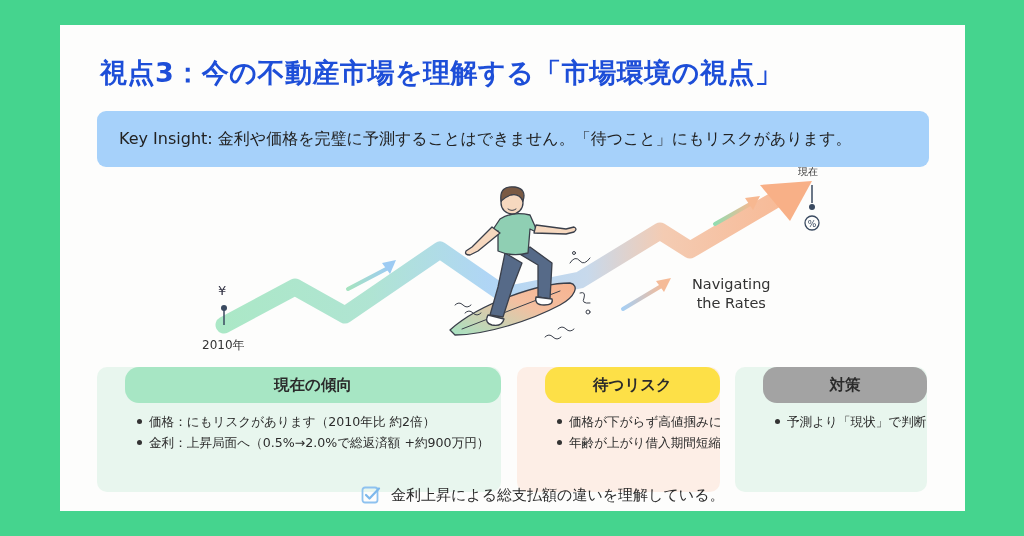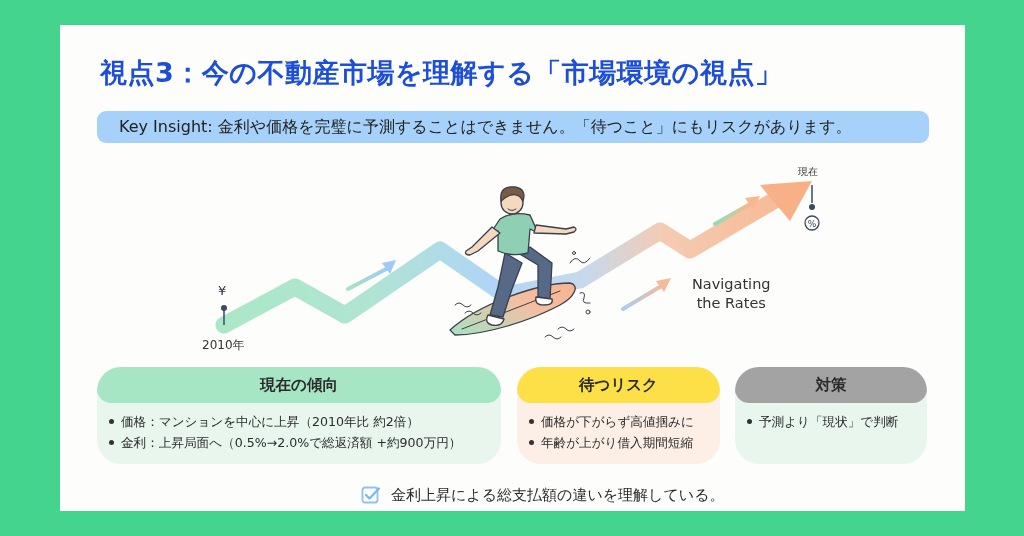--- a/index.html
+++ b/index.html
@@ -20,21 +20,21 @@
       left: 40px; top: 30px;
       font-size: 27px;
       font-weight: bold;
       color: #1d4ed8;
       letter-spacing: 0.5px;
       white-space: nowrap;
     }
     .insight {
       position: absolute;
       left: 37px; top: 86px;
-      width: 832px; height: 32px;
+      width: 832px; height: 56px;
       background: #a6d1fa;
       border-radius: 9px;
       display: flex; align-items: center;
       padding-left: 22px;
       font-size: 16px;
       color: #222;
       white-space: nowrap;
     }
     .chart-svg { position: absolute; left: 0; top: 0; }
     .lbl {
@@ -45,23 +45,24 @@
     }
     .lbl-price { left: 148px; top: 210px; font-size: 14.5px; line-height: 19px; }
     .lbl-nav { left: 632px; top: 250px; font-size: 14.5px; line-height: 19px; }
     .lbl-2010 { left: 142px; top: 312px; font-size: 12px; }
     .lbl-now { left: 738px; top: 140px; font-size: 10px; }
     .lbl-yen { left: 158px; top: 258px; font-size: 13px; color: #334; }
 
     .box {
       position: absolute;
       top: 342px;
-      height: 97px;
-      border-radius: 24px;
+      height: 125px;
+      border-radius: 10px;
       overflow: hidden;
+      padding-left: 28px;
     }
     .box-head {
       height: 36px;
       display: flex; align-items: center; justify-content: center;
       font-size: 15.5px; font-weight: bold; color: #2b2b2b;
       border-radius: 14px;
     }
     .box-body {
       padding: 8px 0 0 12px;
       font-size: 12.6px;
@@ -203,21 +204,21 @@
   <div class="lbl lbl-2010">2010年</div>
   <div class="lbl lbl-now">現在</div>
   <div class="lbl lbl-nav">
     <div>Navigating</div>
     <div>the Rates</div>
   </div>
 
   <div class="box box-trend">
     <div class="box-head">現在の傾向</div>
     <ul class="box-body">
-      <li>価格：マンションを中心に上昇（2010年比 約2倍）</li>
+      <li>価格：にもリスクがあります（2010年比 約2倍）</li>
       <li>金利：上昇局面へ（0.5%→2.0%で総返済額 +約900万円）</li>
     </ul>
   </div>
 
   <div class="box box-risk">
     <div class="box-head">待つリスク</div>
     <ul class="box-body">
       <li>価格が下がらず高値掴みに</li>
       <li>年齢が上がり借入期間短縮</li>
     </ul>

